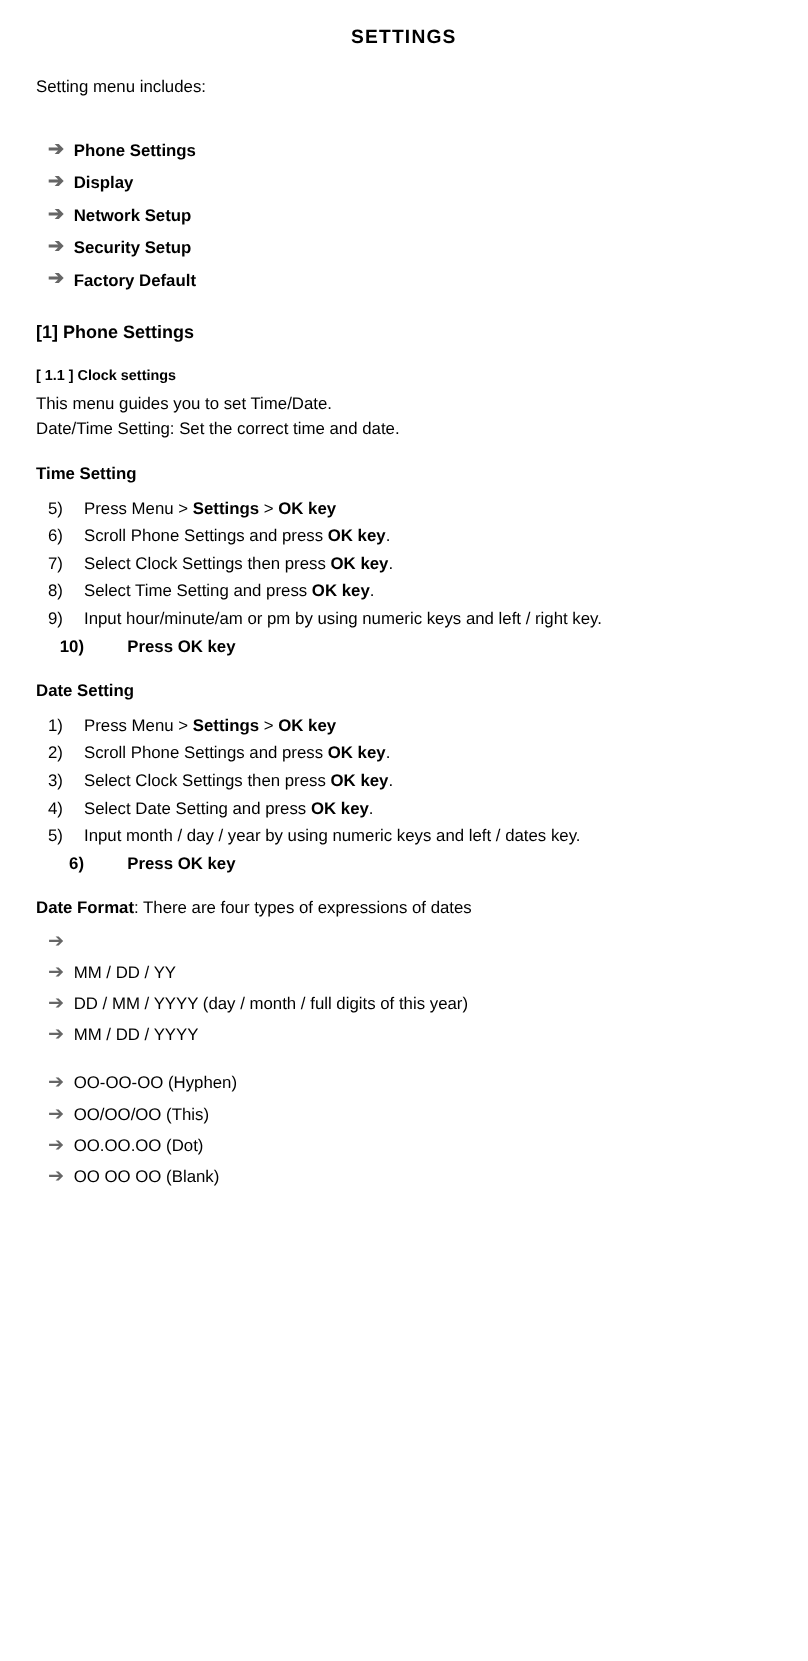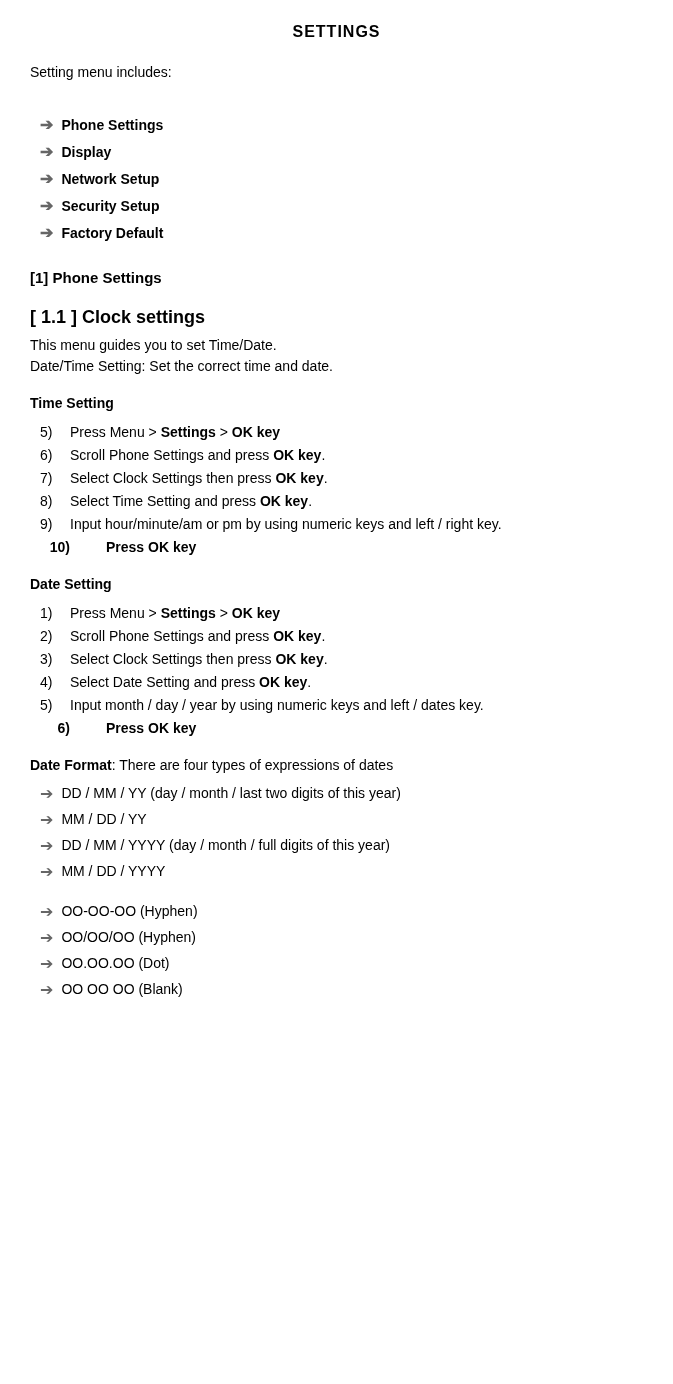--- a/index.html
+++ b/index.html
@@ -37,21 +37,21 @@
       color: #666;
       margin-right: 8px;
       font-size: 16px;
     }
     .section-heading {
       font-size: 15px;
       font-weight: bold;
       margin-bottom: 14px;
     }
     .subsection-heading {
-      font-size: 18px;
+      font-size: 12px;
       font-weight: bold;
       margin-bottom: 4px;
     }
     .subsection-desc {
       margin-bottom: 14px;
     }
     .sub-section-title {
       font-weight: bold;
       margin-bottom: 8px;
       margin-top: 16px;
@@ -202,21 +202,20 @@
   </li>
 </ul>
 
 <div class="date-format-section">
   <p class="label-line">
     <b>Date Format</b><span>: There are four types of expressions of dates</span>
   </p>
   <ul class="sub-bullet-list">
     <li>
       <span class="arrow">➔</span>
-      <span>DD / MM / YY (day / month / last two digits of this year)</span>
     </li>
     <li>
       <span class="arrow">➔</span>
       <span>MM / DD / YY</span>
     </li>
     <li>
       <span class="arrow">➔</span>
       <span>DD / MM / YYYY (day / month / full digits of this year)</span>
     </li>
     <li>
@@ -227,21 +226,21 @@
 </div>
 
 <div class="date-format-section">
   <ul class="sub-bullet-list">
     <li>
       <span class="arrow">➔</span>
       <span>OO-OO-OO (Hyphen)</span>
     </li>
     <li>
       <span class="arrow">➔</span>
-      <span>OO/OO/OO (Hyphen)</span>
+      <span>OO/OO/OO (This)</span>
     </li>
     <li>
       <span class="arrow">➔</span>
       <span>OO.OO.OO (Dot)</span>
     </li>
     <li>
       <span class="arrow">➔</span>
       <span>OO OO OO (Blank)</span>
     </li>
   </ul>

